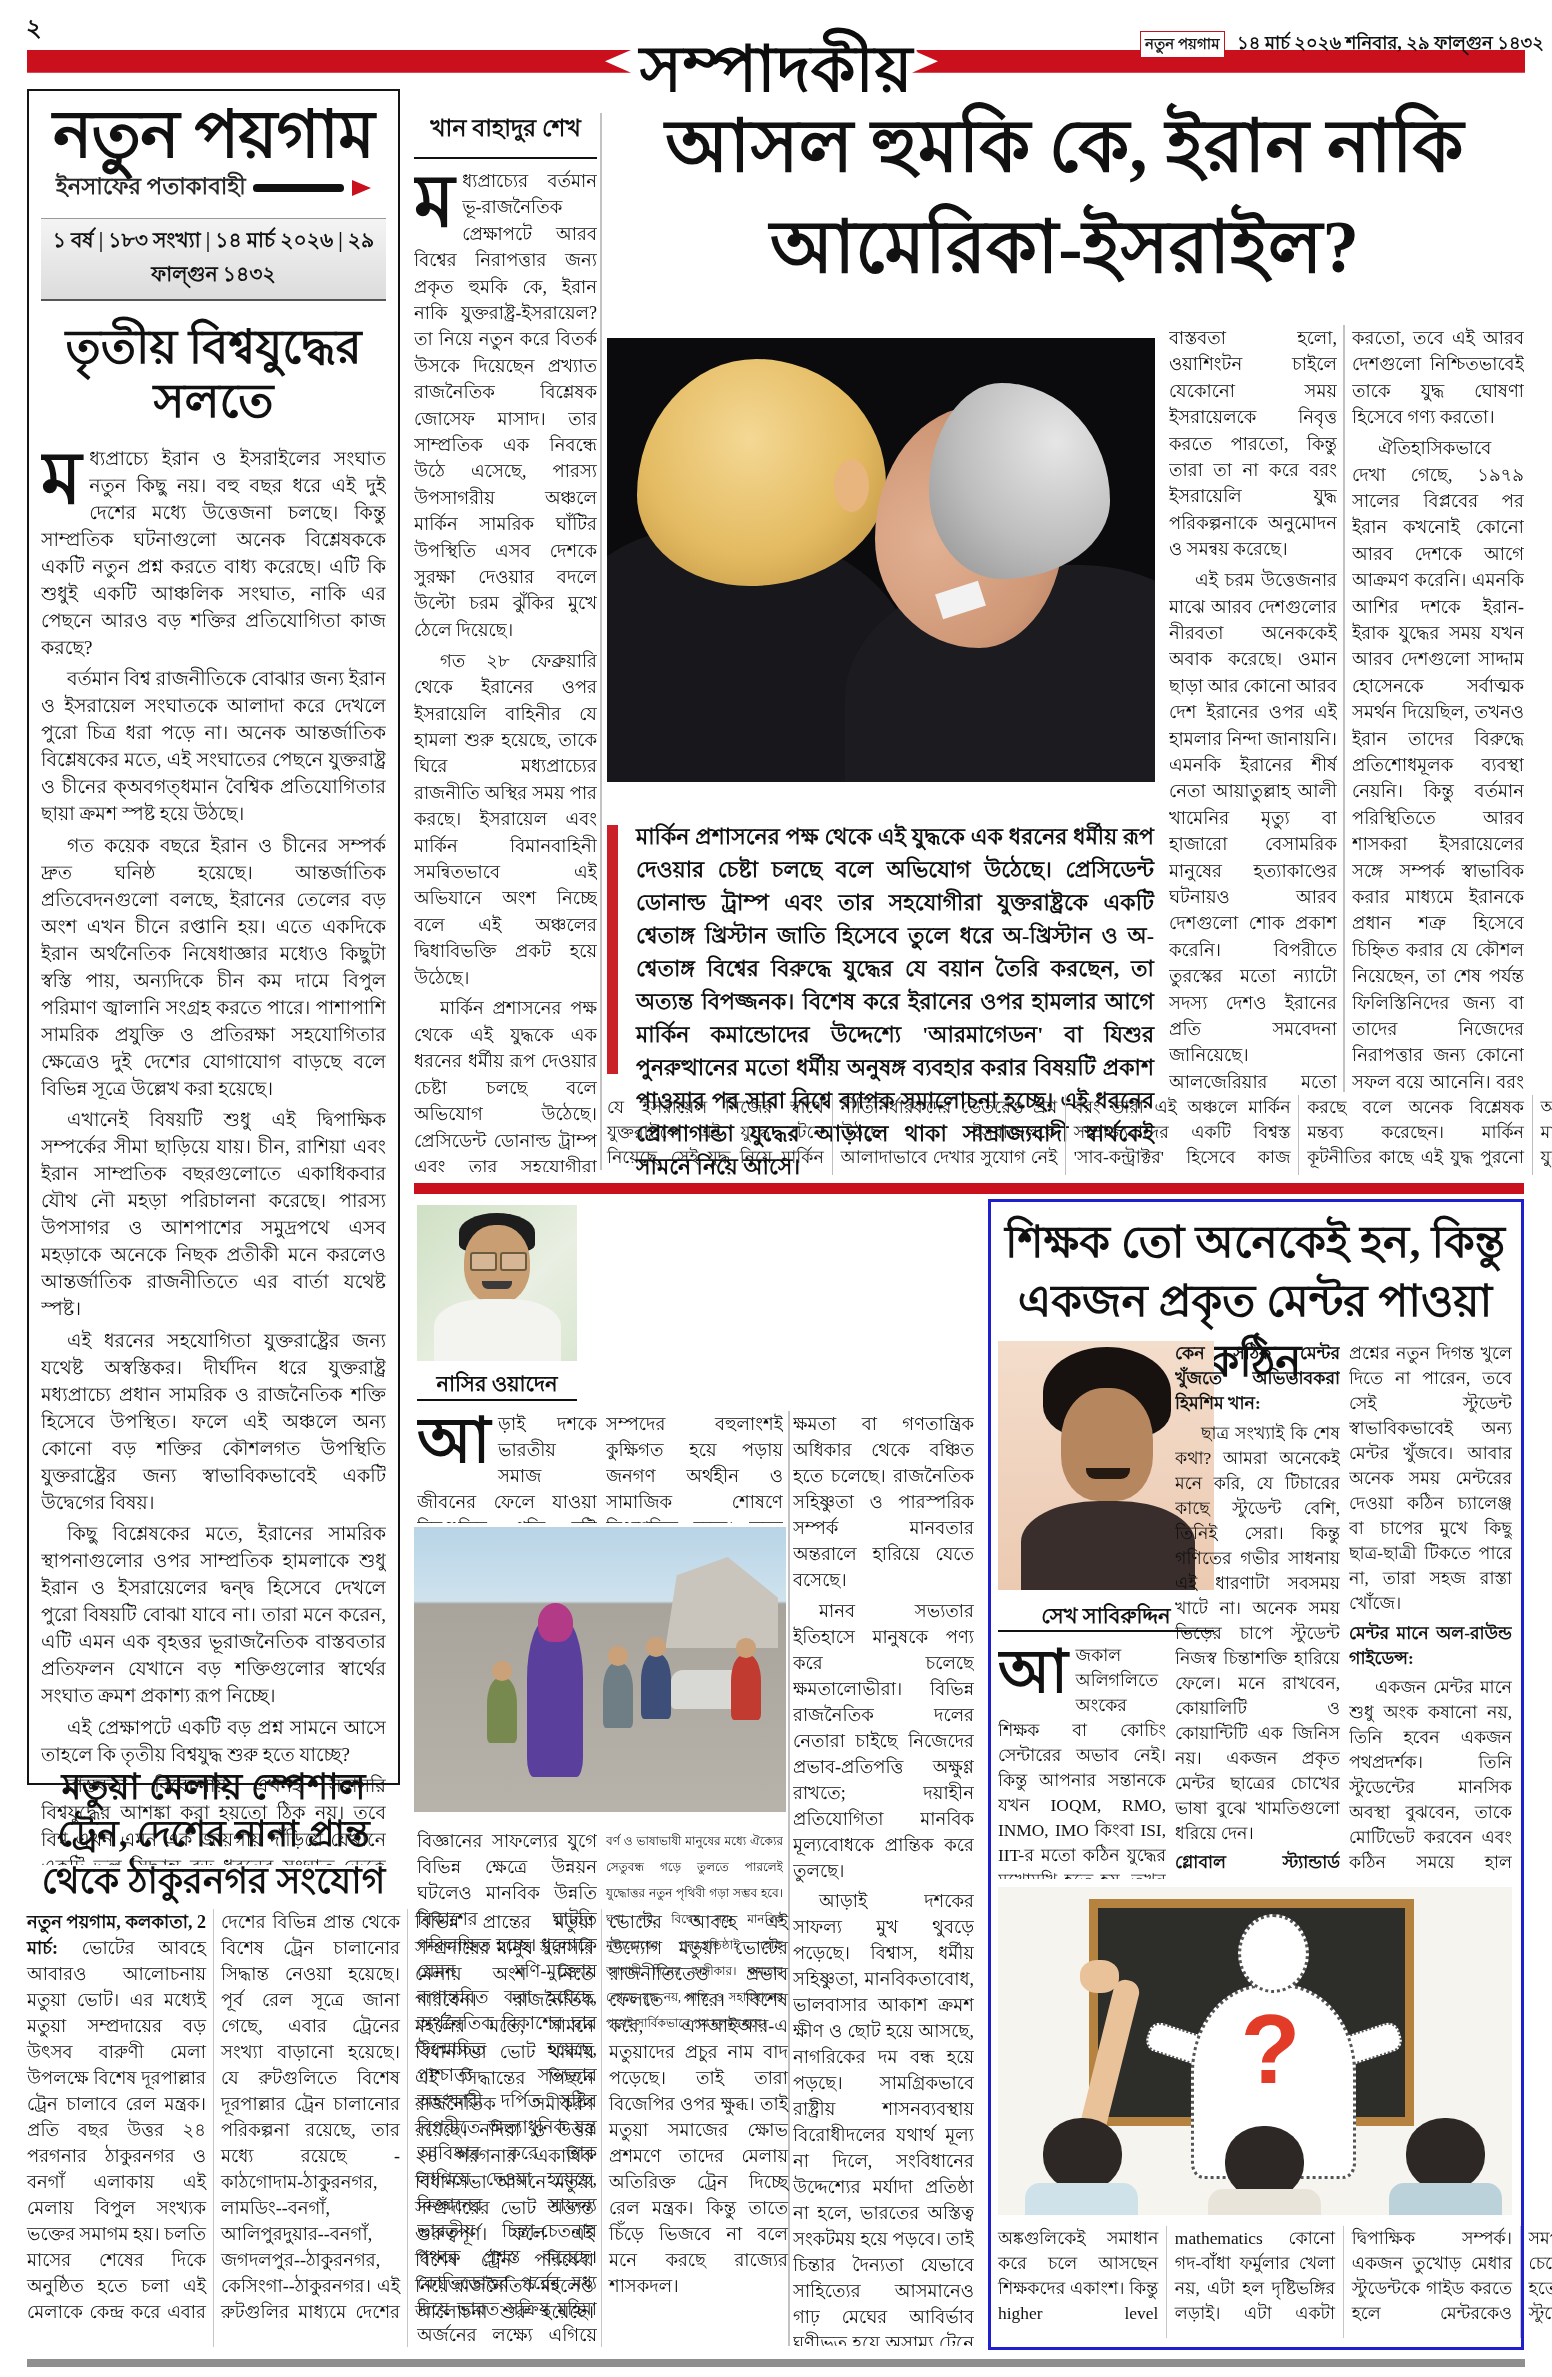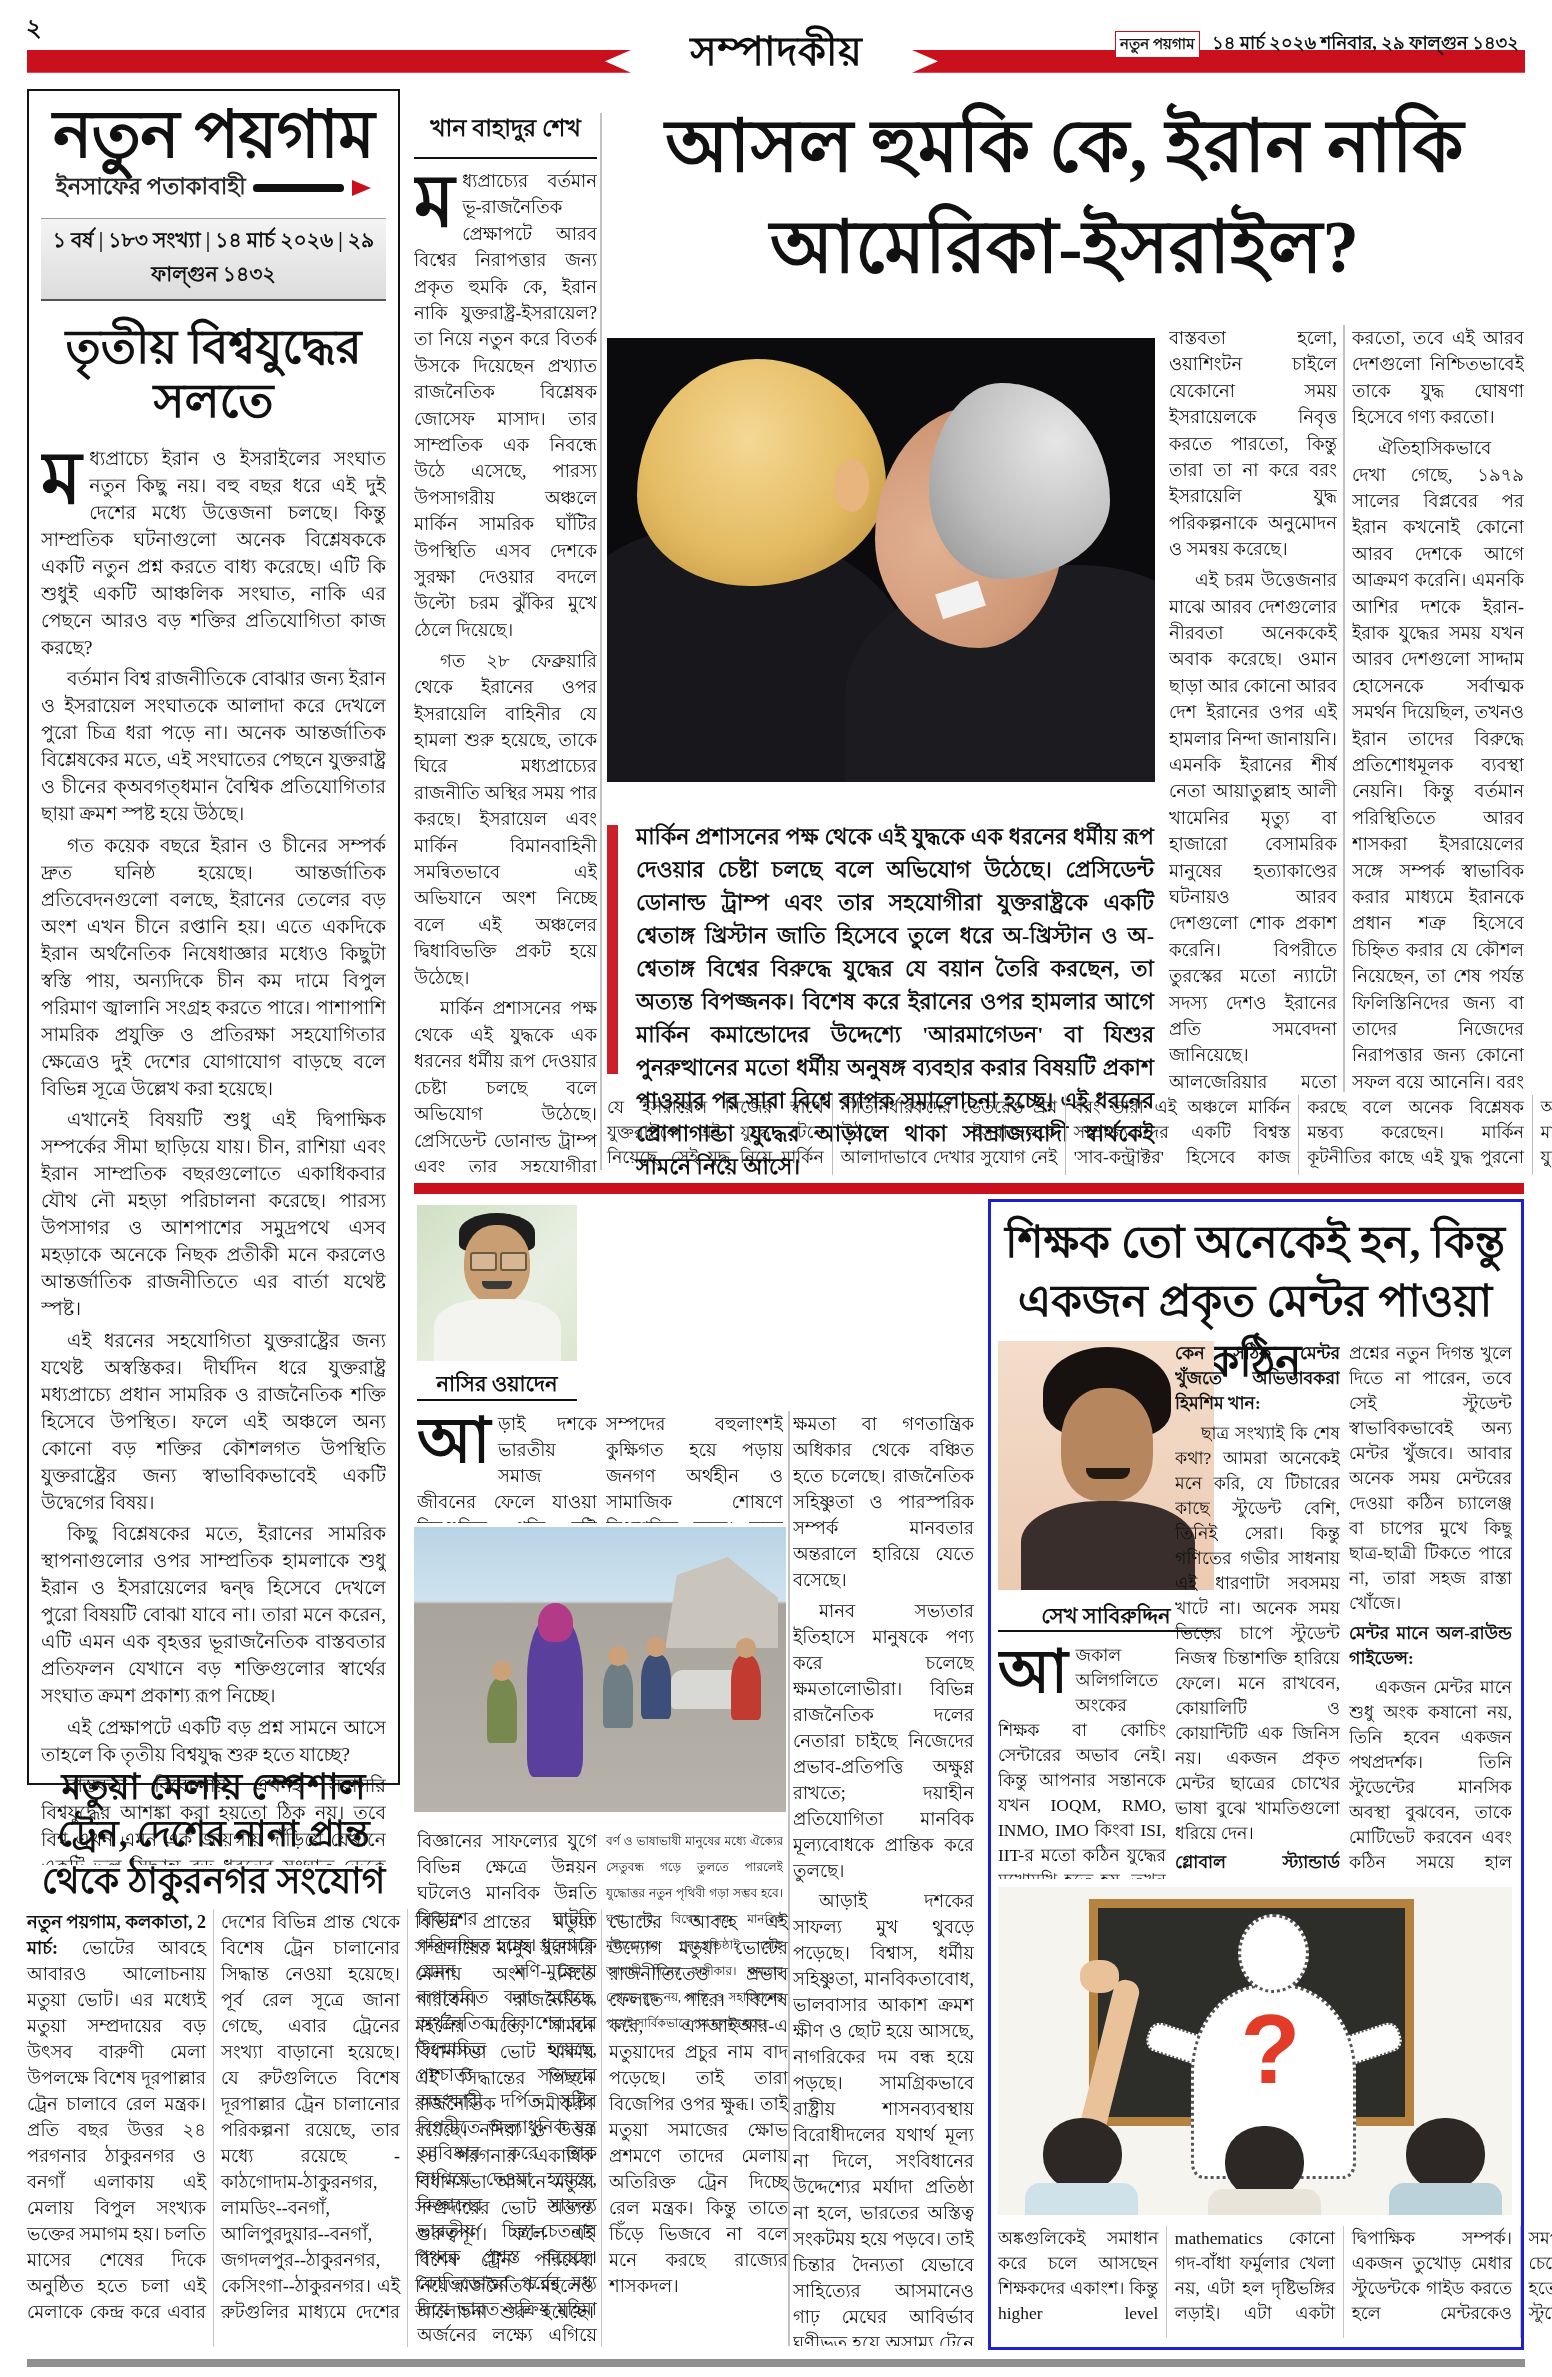--- a/index.html
+++ b/index.html
@@ -4,24 +4,24 @@
 <style>
   html,body{margin:0;padding:0;background:#e9e9e9;}
   .page{position:relative;width:1553px;height:2377px;background:#ffffff;
         font-family:"Liberation Serif","DejaVu Serif",serif;color:#111;overflow:hidden;}
   .abs{position:absolute;}
   
   .pagenum{left:26px;top:9px;font-size:24px;font-weight:700;}
   .ribbon{top:50px;height:22.7px;background:#c9101c;}
   .ribbon.left{left:27px;width:604px;clip-path:polygon(0 0,100% 0,calc(100% - 26px) 50%,100% 100%,0 100%);}
   .ribbon.right{left:912px;width:613px;clip-path:polygon(0 0,100% 0,100% 100%,0 100%,26px 50%);}
-  .section-title{left:0;top:19.6px;width:1553px;text-align:center;font-size:40px;font-weight:900;
+  .section-title{left:0;top:19.6px;width:1553px;text-align:center;font-size:64px;font-weight:900;
         letter-spacing:0.8px;color:#0d0d0d;
         text-shadow:-2.3px 0 0 #fff,2.3px 0 0 #fff,0 -2.3px 0 #fff,0 2.3px 0 #fff,3px 3px 0 #fff;}
-  .datebox{right:34px;top:29px;font-size:18px;font-weight:700;white-space:nowrap;}
+  .datebox{right:9px;top:29px;font-size:18px;font-weight:700;white-space:nowrap;}
   .brandchip{display:inline-block;background:#fff;color:#1a1a1a;border:0.8px solid #c9101c;
         border-bottom:3px solid #c9101c;font-size:15px;font-weight:900;padding:0 4.5px;margin-right:7.6px;}
   
   .just{text-align:justify;}
   .col{overflow:hidden;}
   .col p{margin:0 0 4.5px 0;text-indent:26px;}
   .col p.noindent{text-indent:0;}
   .dropcap{float:left;font-size:73px;line-height:0.78;font-weight:700;padding:6px 7.6px 0 0;text-indent:0;}
   .byline{font-weight:700;text-align:center;}
   .byrule{height:2.3px;background:#111;}

